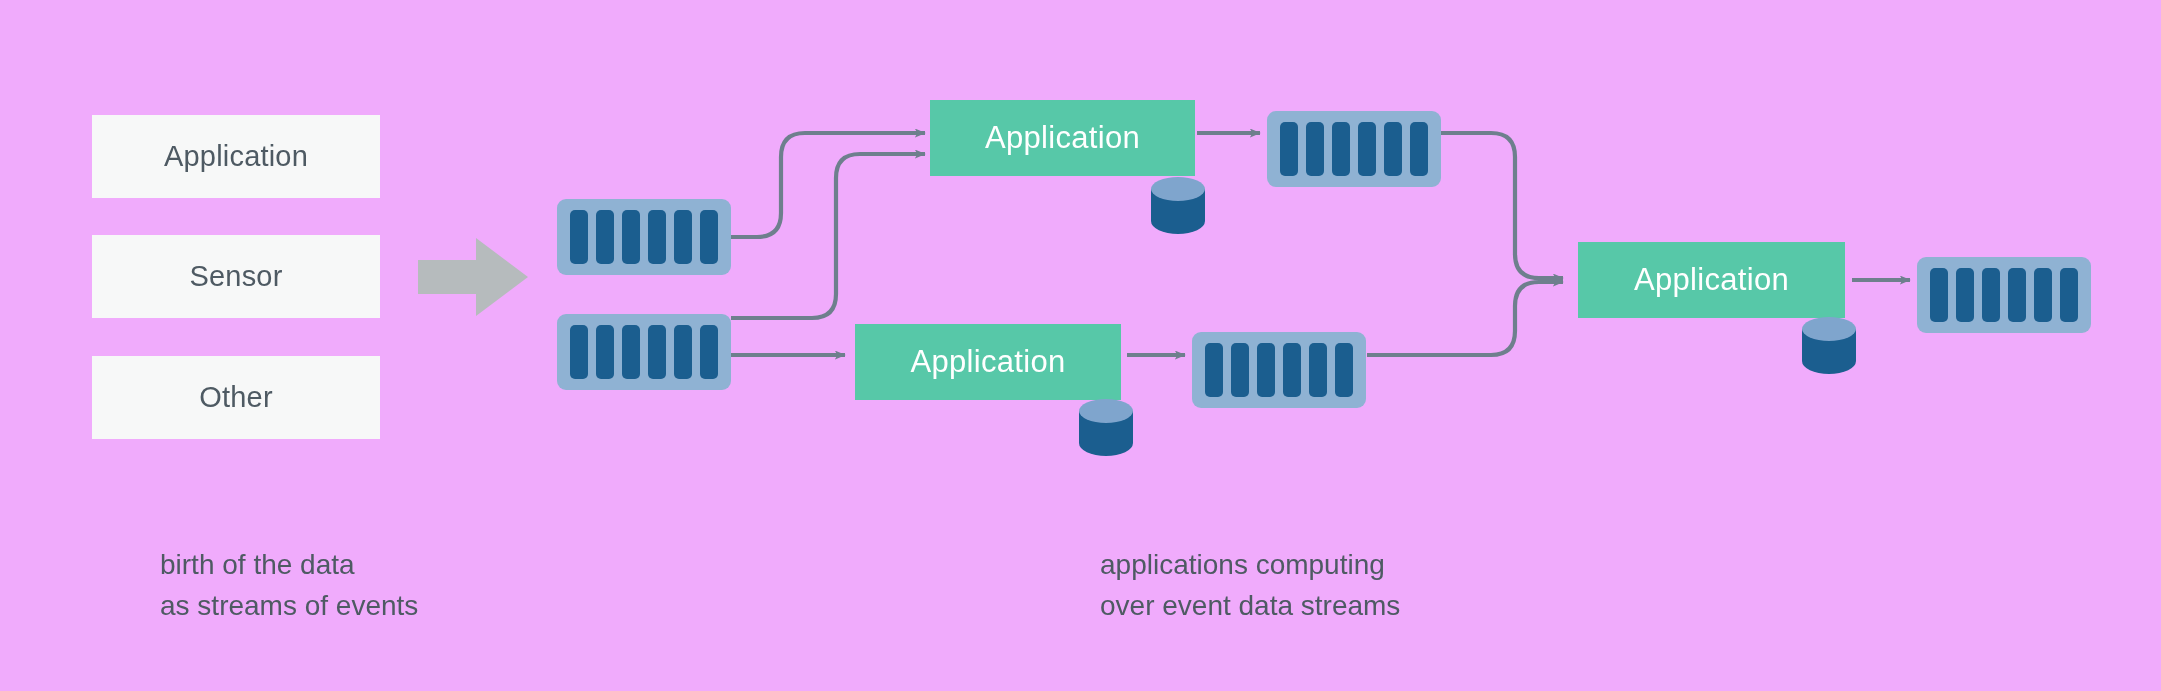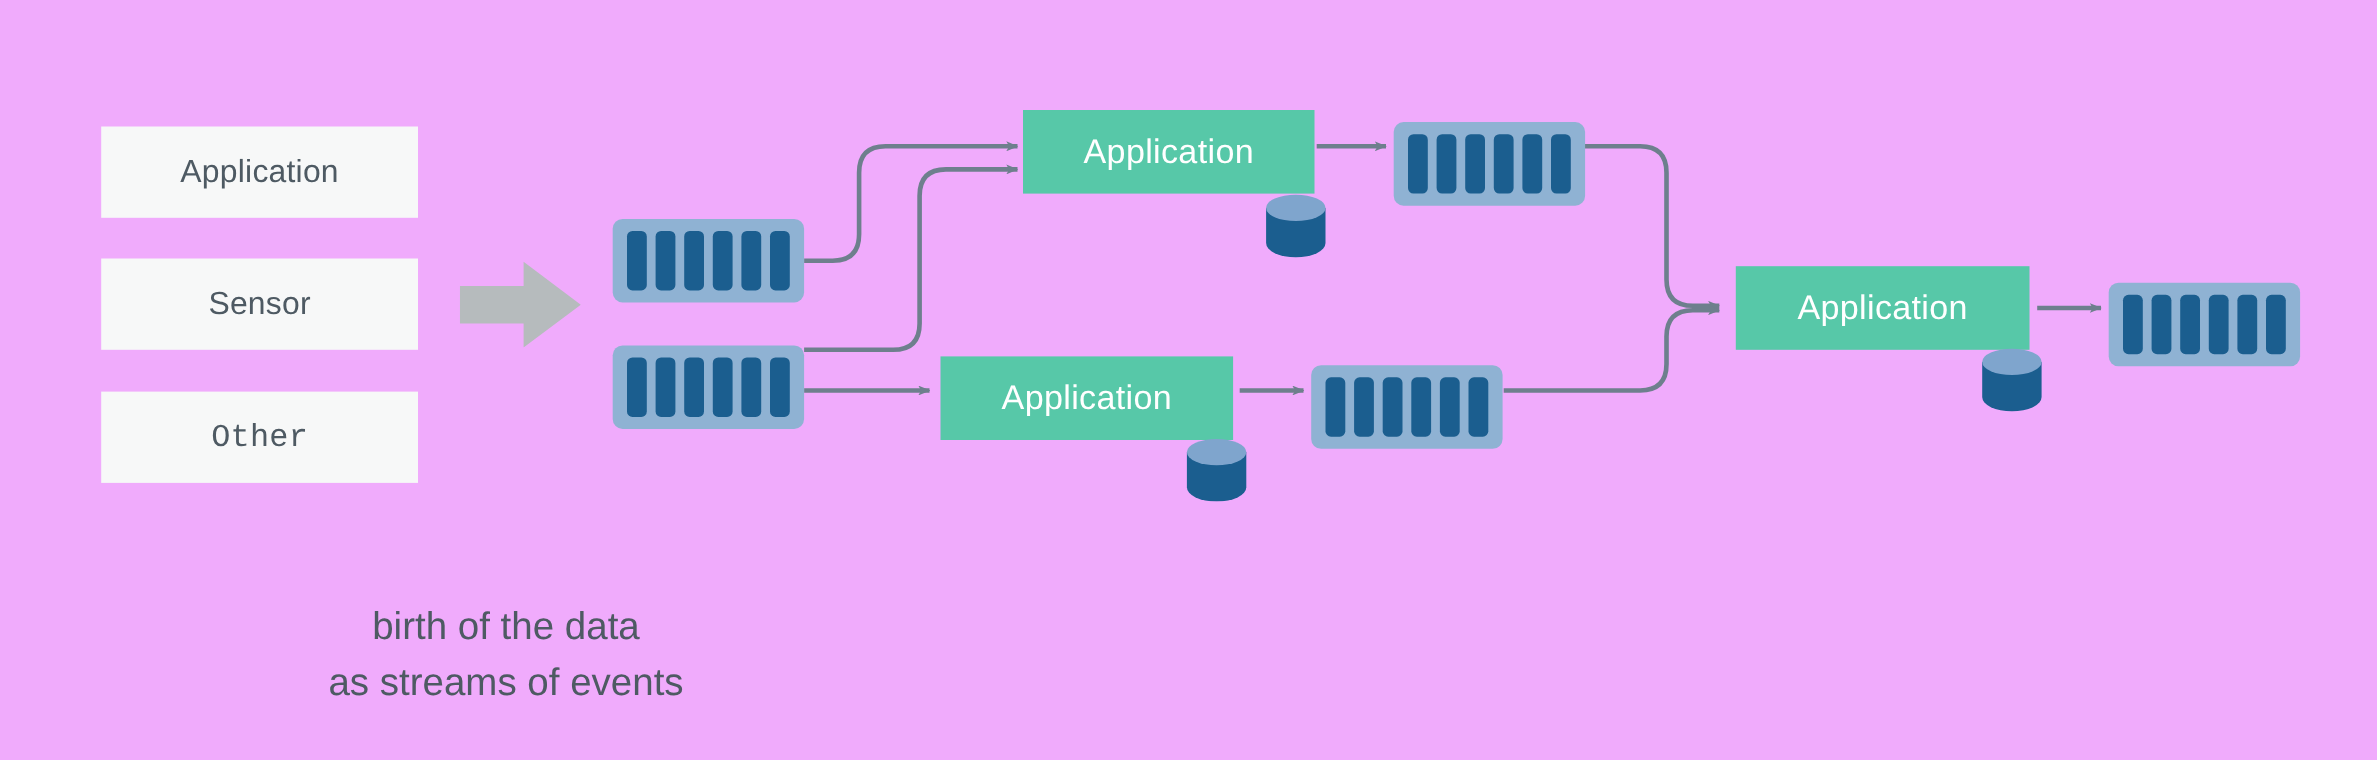--- a/index.html
+++ b/index.html
@@ -77,23 +77,22 @@
 
   
   .db {
     position: absolute;
   }
 
   
   .caption {
     position: absolute;
     color: #4e5a63;
-    font-size: 35px;
+    font-size: 28px;
     line-height: 1.45;
-    text-align: center;
     white-space: pre-line;
   }
 </style>
 </head>
 <body>
 
 <div id="canvas">
 
   <svg id="wires" viewBox="0 0 2161 691" xmlns="http://www.w3.org/2000/svg">
     <defs>
@@ -120,21 +119,21 @@
       <path d="M1852,280 H1910" marker-end="url(#ah)"></path>
     </g>
   </svg>
 
   <div class="source-box" style="left:92px; top:115px; width:288px; height:83px;">
     <span>Application</span>
   </div>
   <div class="source-box" style="left:92px; top:235px; width:288px; height:83px;">
     <span>Sensor</span>
   </div>
-  <div class="source-box" style="left:92px; top:356px; width:288px; height:83px;font-family:Liberation Mono, monospace;">
+  <div class="source-box" style="left:92px; top:356px; width:288px; height:83px;">
     <span>Other</span>
   </div>
 
   <svg class="funnel-arrow" style="left:418px; top:238px;" width="110" height="78" viewBox="0 0 110 78" xmlns="http://www.w3.org/2000/svg">
     <path d="M0,22 H58 V0 L110,39 L58,78 V56 H0 Z" fill="#b6bbbd"></path>
   </svg>
 
   <div class="stream" style="left:557px; top:199px; width:174px; height:76px; padding:11px 13px; gap:8px;">
     <span class="seg"></span>
     <span class="seg"></span>
@@ -200,14 +199,16 @@
     <span>Application</span>
   </div>
   <svg class="db" style="left:1800px; top:316px;" width="58" height="58" viewBox="0 0 58 58" xmlns="http://www.w3.org/2000/svg">
     <path d="M2,13 H56 V45 A27,13 0 0 1 2,45 Z" fill="#1b5e8f"></path>
     <ellipse cx="29" cy="13" rx="27" ry="12" fill="#7fa5cd"></ellipse>
   </svg>
 
   <div class="caption" style="left:160px; top:545px; width:600px;">birth of the data
 as streams of events</div>
 
+  <div class="caption" style="left:1100px; top:545px; width:600px;">applications computing
+over event data streams</div>
 
 </div>
 
 </body></html>

